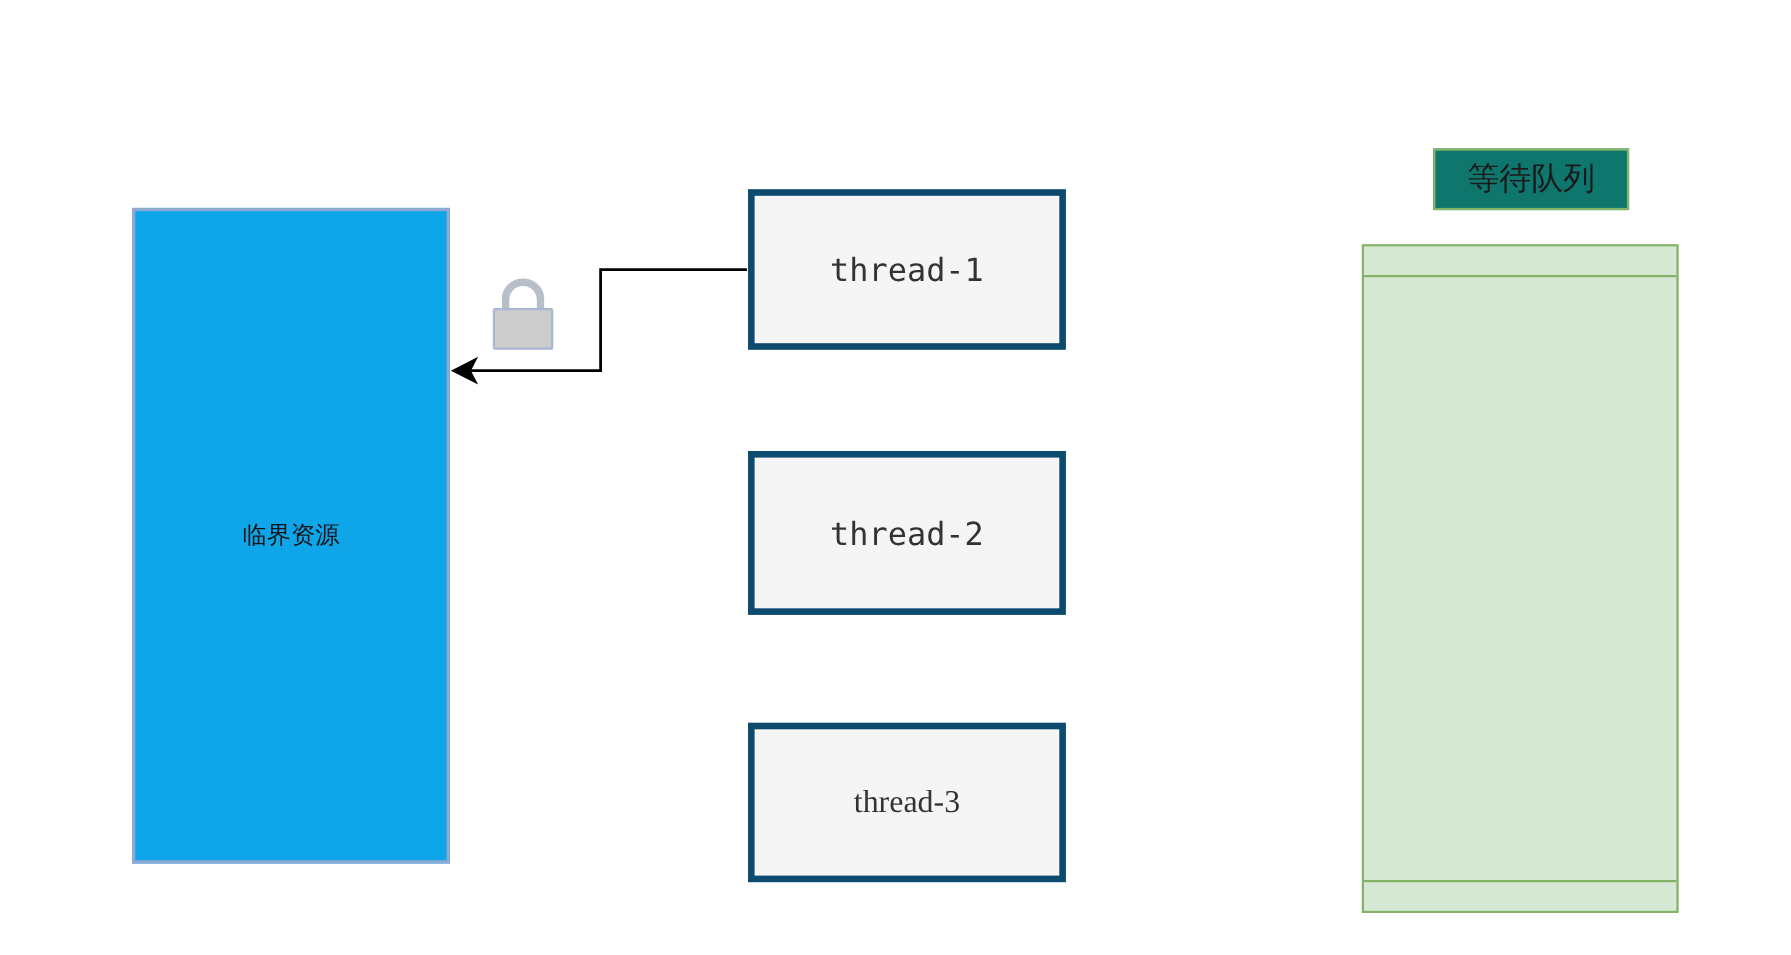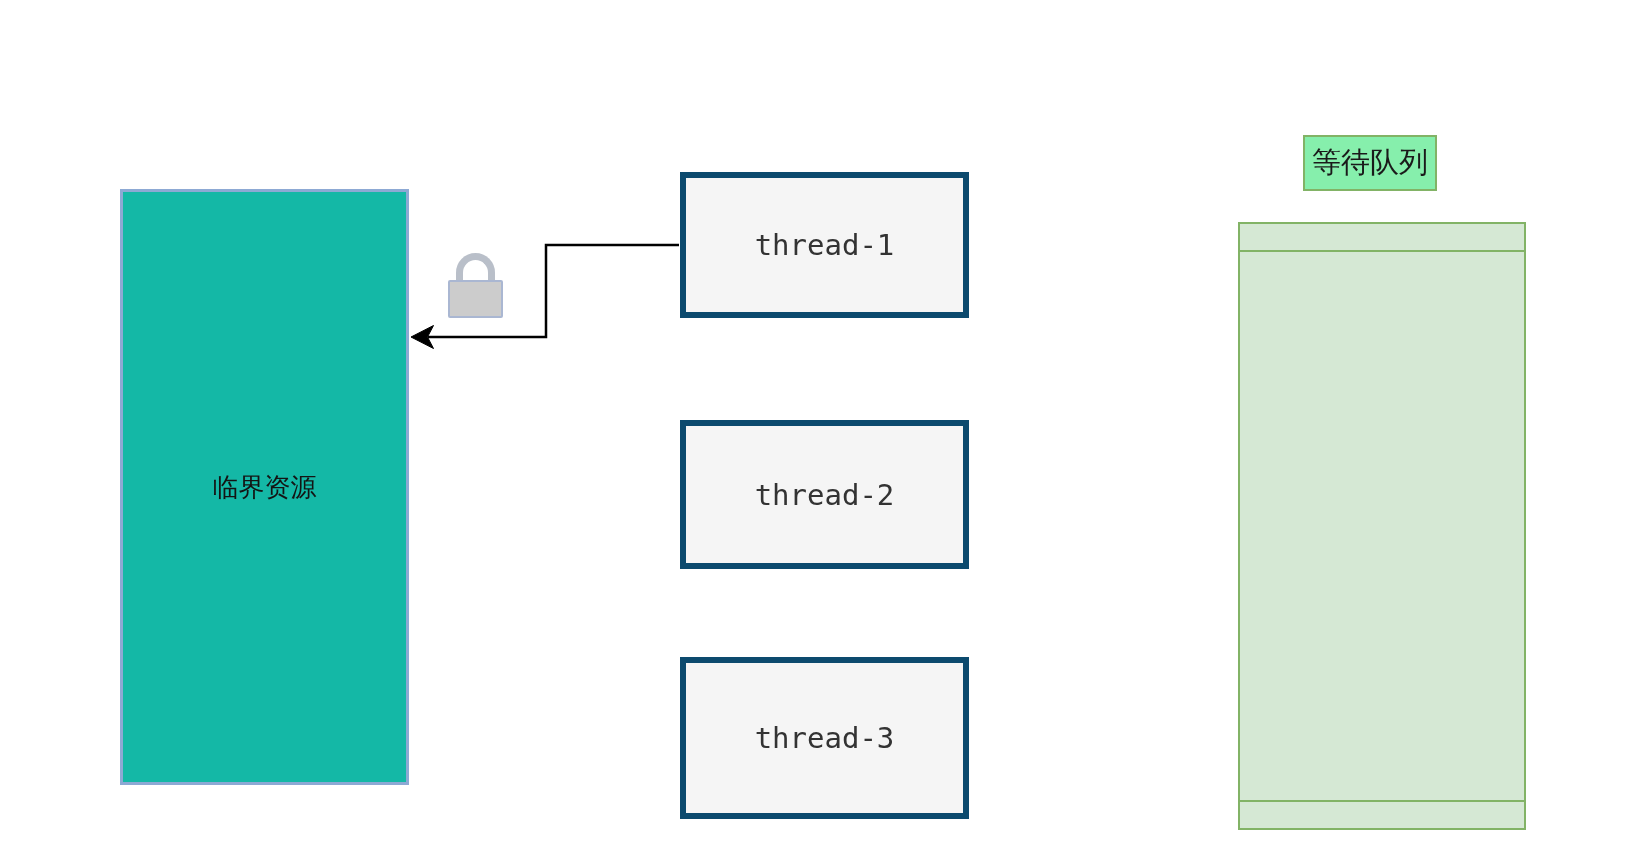--- a/index.html
+++ b/index.html
@@ -19,45 +19,45 @@
     display: flex;
     align-items: center;
     justify-content: center;
     text-align: center;
   }
 
   
   .critical {
     left: 120px; top: 189px;
     width: 289px; height: 596px;
-    background: #14b8a6;
+    background: #0ea5e9;
     border: 3px solid #8da9d4;
-    font-size: 26px;
+    font-size: 22px;
     color: #141414;
   }
 
   
   .thread {
     left: 680px;
     width: 289px;
     background: #f5f5f5;
     border: 6px solid #0c4a6e;
     font-family: "DejaVu Sans Mono", "Liberation Mono", monospace;
     font-size: 29px;
     color: #333333;
   }
   .t1 { top: 172px; height: 146px; }
-  .t2 { top: 420px; height: 149px; }
-  .t3 { top: 657px; height: 162px; }
+  .t2 { top: 410px; height: 149px; }
+  .t3 { top: 657px; height: 145px; font-family: Liberation Serif, serif; }
 
   
   .queue-label {
     left: 1303px; top: 135px;
-    width: 134px; height: 56px;
-    background: #86efac;
+    width: 178px; height: 56px;
+    background: #0f766e;
     border: 2px solid #82b366;
     font-size: 29px;
     color: #1a1a1a;
   }
 
   
   .queue {
     position: absolute;
     left: 1238px; top: 222px;
     width: 288px; height: 608px;

